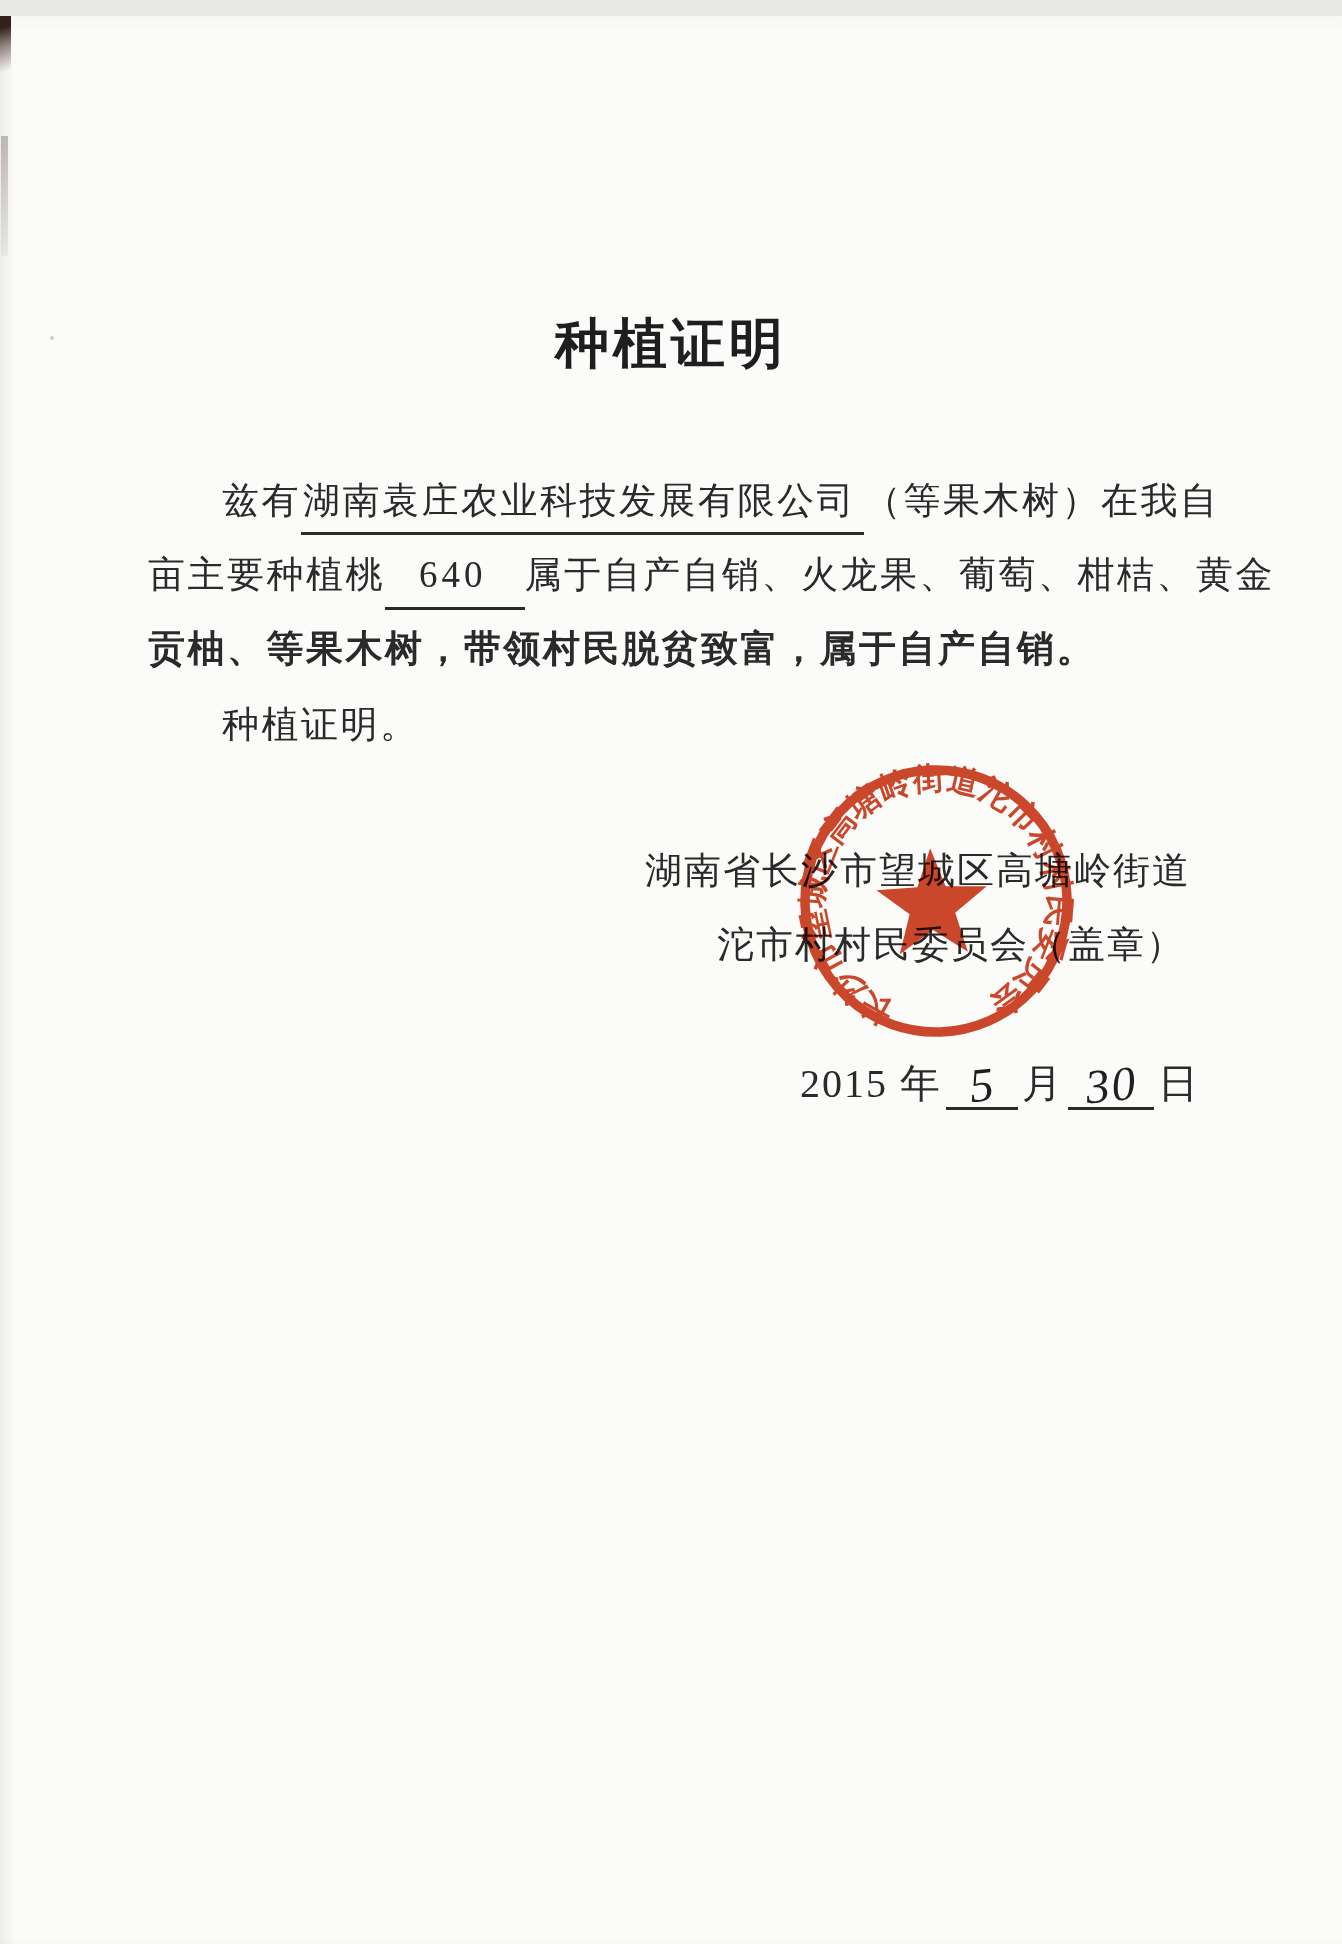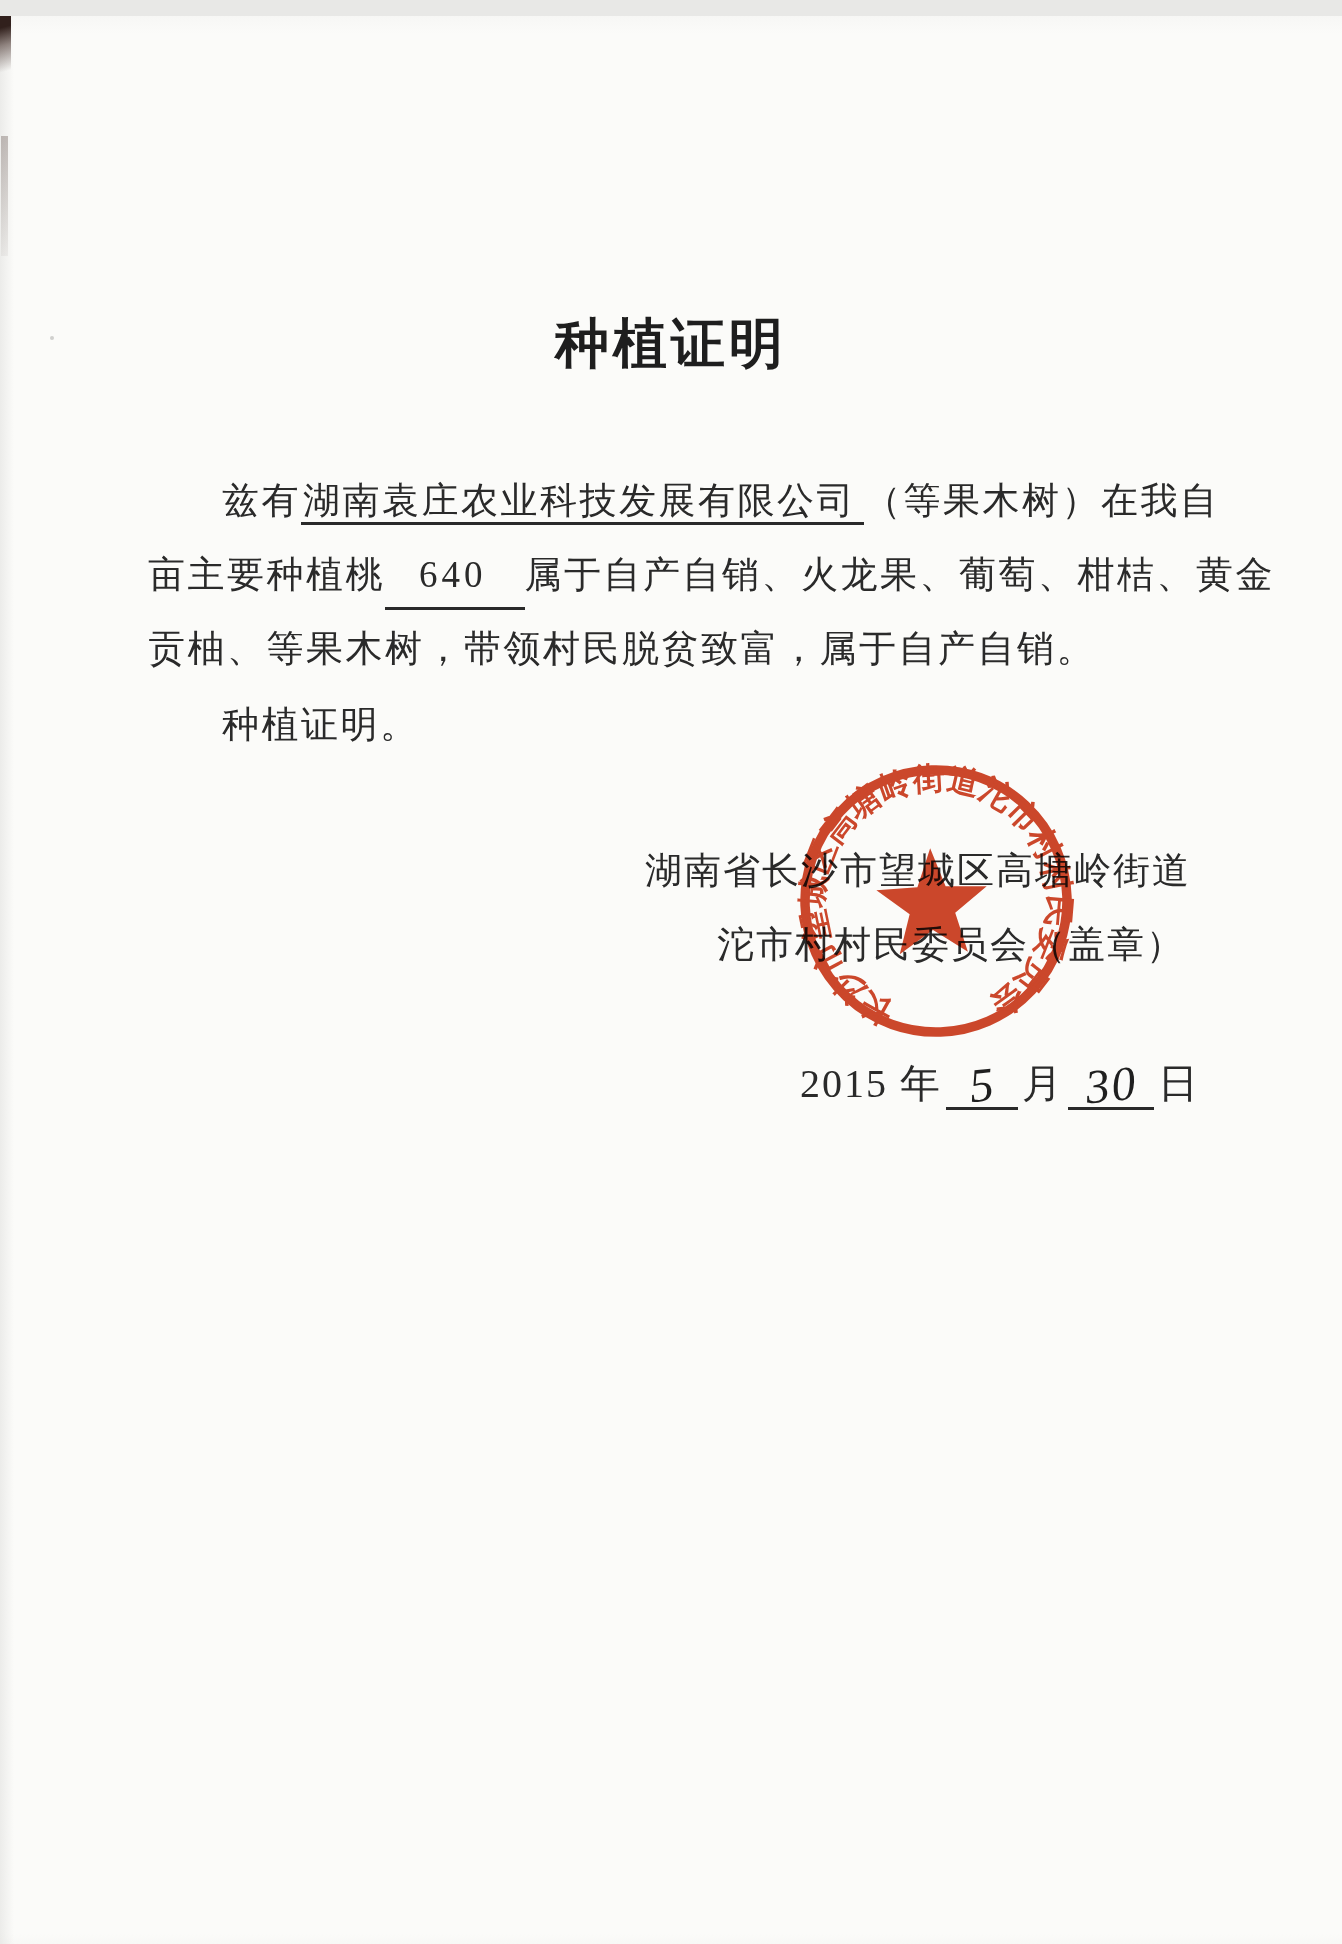--- a/index.html
+++ b/index.html
@@ -30,23 +30,23 @@
     font-size:54px;font-weight:bold;letter-spacing:4px;
     color:#1e1e1e;
   }
   .body-line{
     position:absolute;
     font-size:37px;letter-spacing:2.5px;
     white-space:nowrap;color:#2a2a2a;
   }
   .line1{top:460px;left:222px;}
   .line2{top:534px;left:148px;}
-  .line3{top:608px;left:148px;}
+  .line3{top:608px;left:148px;font-weight:bold;}
   .line4{top:684px;left:222px;}
-  .u-company{border-bottom:3px solid #2a2a2a;padding:0 8px 1px 2px;}
+  .u-company{border-bottom:3px solid #2a2a2a;padding:0 8px 11px 2px;}
   .u-number{border-bottom:3px solid #2a2a2a;padding:0 38px 12px 34px;letter-spacing:4px;}
 
   .sig-line{
     position:absolute;font-size:37px;letter-spacing:2px;white-space:nowrap;color:#2a2a2a;
   }
   .sig1{top:830px;left:645px;}
   .sig2{top:904px;left:717px;}
 
   .date-line{
     position:absolute;top:1040px;left:800px;

